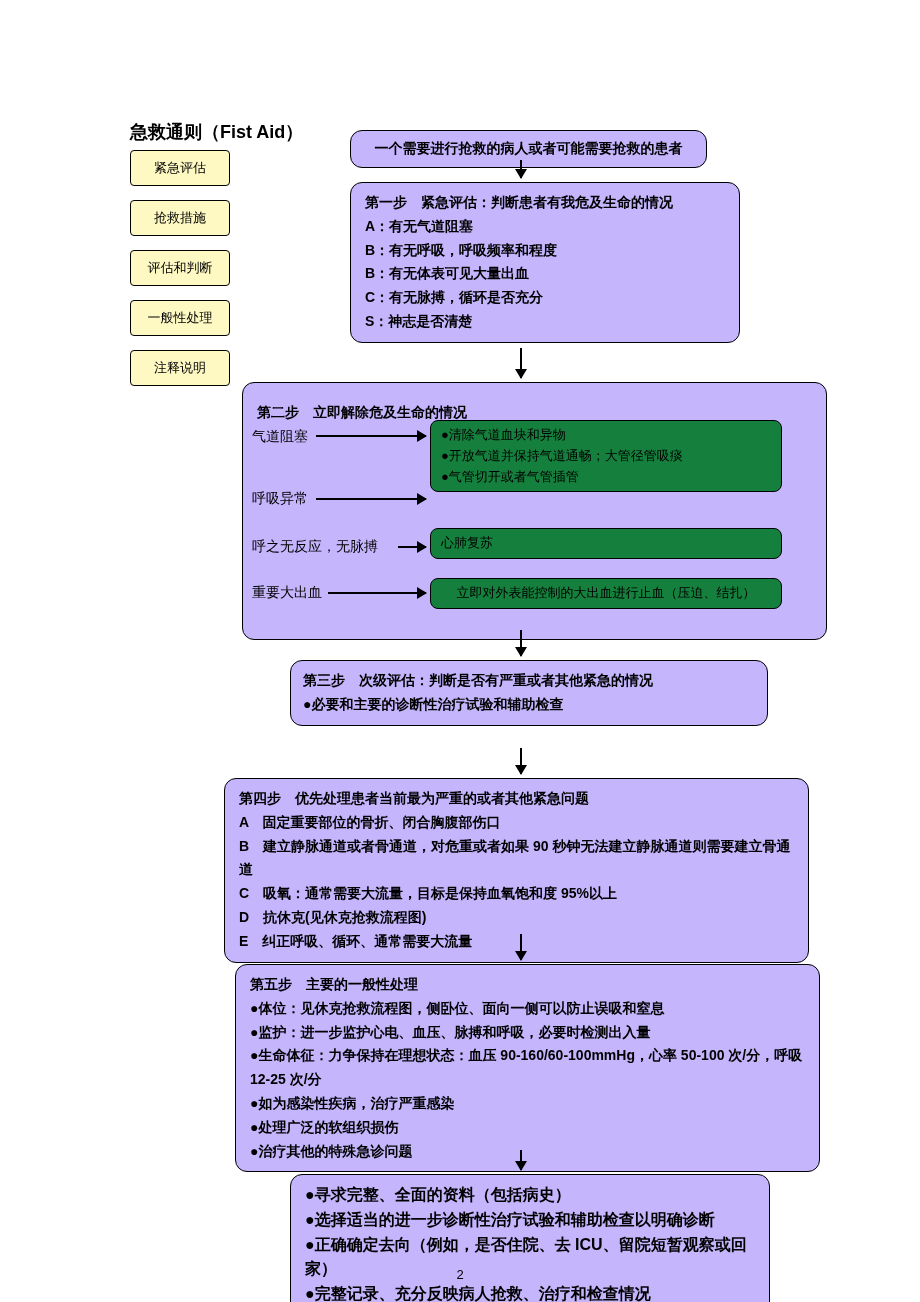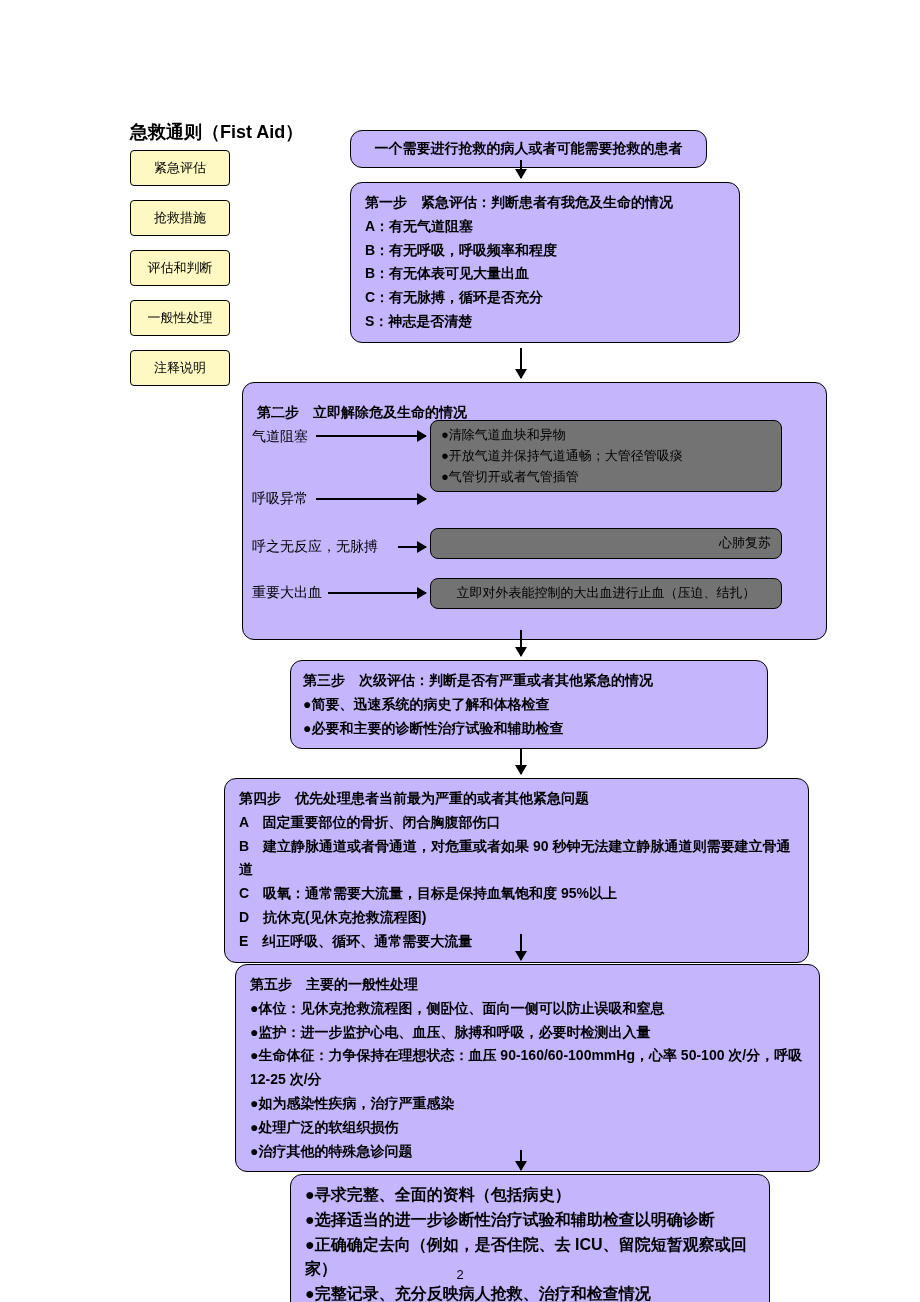--- a/index.html
+++ b/index.html
@@ -46,21 +46,21 @@
     border-radius: 12px;
     background: #c4b5fd;
     padding: 8px 14px;
     line-height: 1.7;
     font-weight: bold;
   }
   .smallbox {
     position: absolute;
     border: 1px solid #000;
     border-radius: 8px;
-    background: #737373;
+    background: #15803d;
     padding: 4px 10px;
     line-height: 1.6;
     font-size: 13px;
   }
   .label {
     position: absolute;
     font-size: 14px;
   }
   .arrow-v {
     position: absolute;
@@ -145,32 +145,31 @@
   <div class="arrow-h" style="left:316px; top:435px; width:110px;"></div>
   <div class="arrow-h" style="left:316px; top:498px; width:110px;"></div>
   <div class="arrow-h" style="left:398px; top:546px; width:28px;"></div>
   <div class="arrow-h" style="left:328px; top:592px; width:98px;"></div>
 
   <div class="smallbox" style="left:430px; top:420px; width:330px;">
     <div>●清除气道血块和异物</div>
     <div>●开放气道并保持气道通畅；大管径管吸痰</div>
     <div>●气管切开或者气管插管</div>
   </div>
-  <div class="smallbox" style="left:430px; top:528px; width:330px; text-align:right;">
+  <div class="smallbox" style="left:430px; top:528px; width:330px; text-align:left;">
     <div>心肺复苏</div>
   </div>
   <div class="smallbox" style="left:430px; top:578px; width:330px; text-align:center;">
     <div>立即对外表能控制的大出血进行止血（压迫、结扎）</div>
   </div>
 
   <div class="arrow-v" style="left:520px; top:630px; height:26px;"></div>
 
   <div class="box" style="left:290px; top:660px; width:450px;padding-left:12px;">
     <div class="step-title">第三步　次级评估：判断是否有严重或者其他紧急的情况</div>
-    <div>●简要、迅速系统的病史了解和体格检查</div>
     <div>●必要和主要的诊断性治疗试验和辅助检查</div>
   </div>
 
   <div class="arrow-v" style="left:520px; top:748px; height:26px;"></div>
 
   <div class="box" style="left:224px; top:778px; width:555px;">
     <div class="step-title">第四步　优先处理患者当前最为严重的或者其他紧急问题</div>
     <div>A　固定重要部位的骨折、闭合胸腹部伤口</div>
     <div>B　建立静脉通道或者骨通道，对危重或者如果 90 秒钟无法建立静脉通道则需要建立骨通道</div>
     <div>C　吸氧：通常需要大流量，目标是保持血氧饱和度 95%以上</div>

